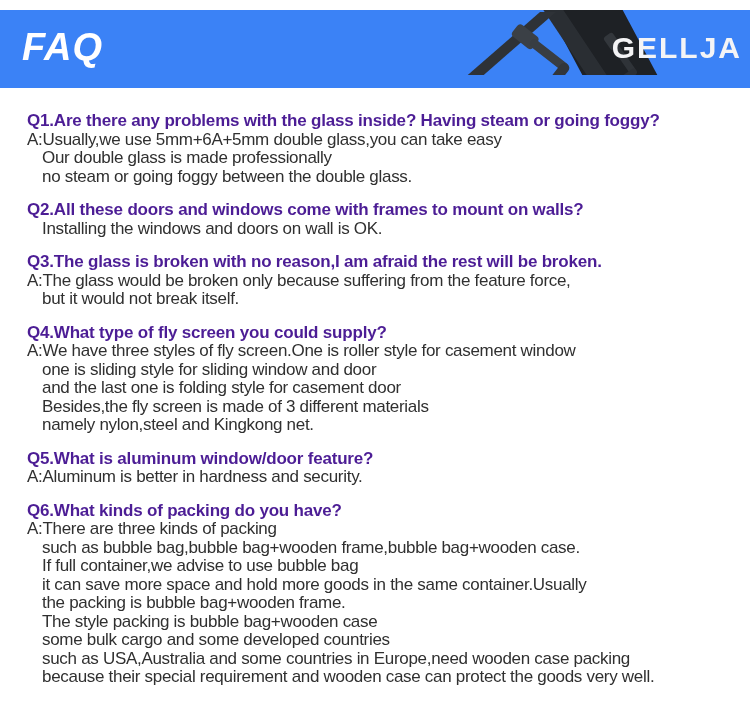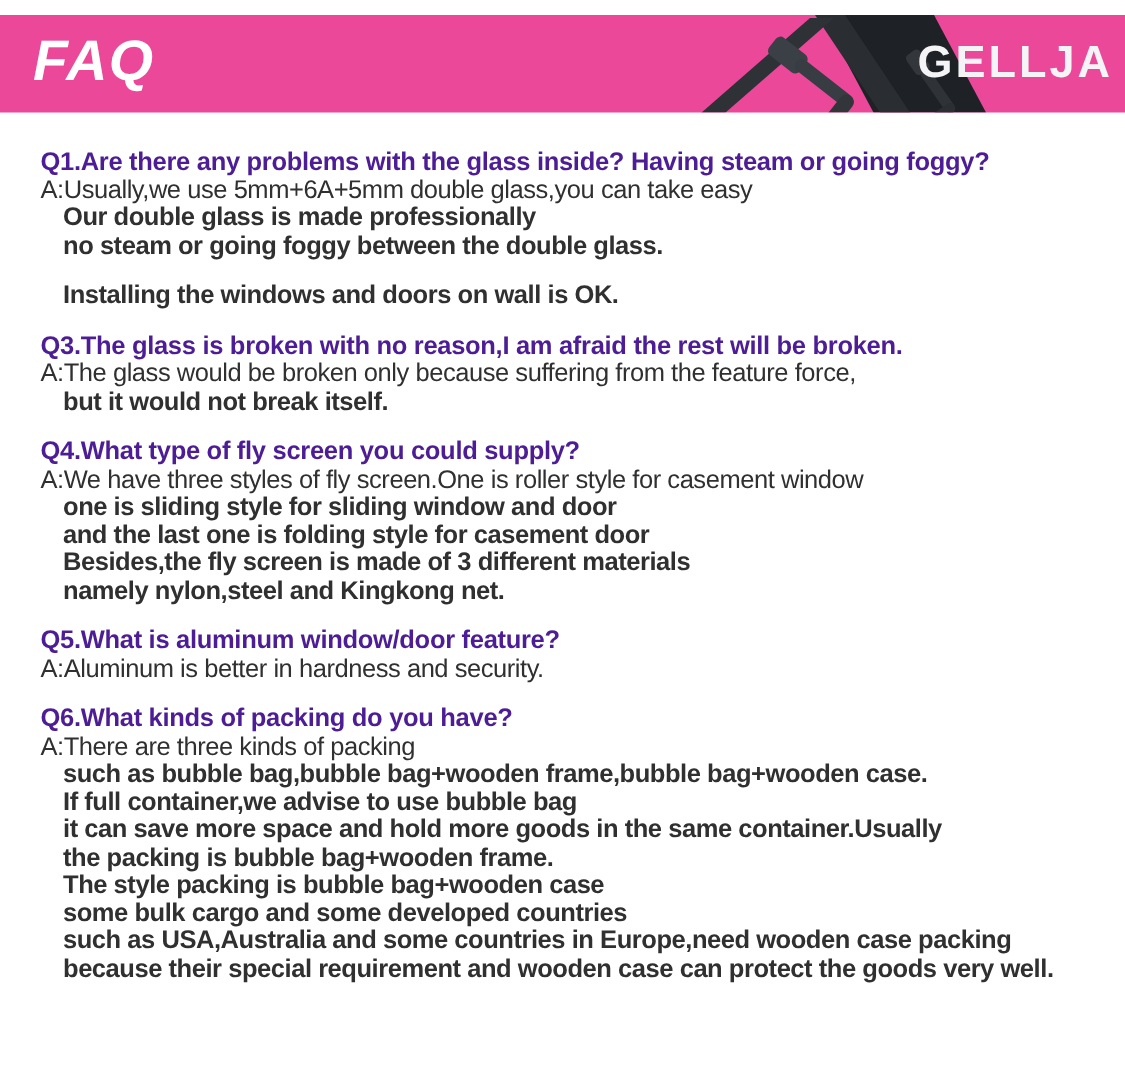--- a/index.html
+++ b/index.html
@@ -8,22 +8,22 @@
     background:#ffffff;
     font-family:"Liberation Sans", sans-serif;
     overflow:hidden;
   }
   .page{width:750px;height:710px;position:relative;}
 
   
   .header{
     position:relative;
     margin-top:10px;
-    height:65px;
-    background:#ec4899;
+    height:78px;
+    background:#3b82f6;
     overflow:hidden;
     text-decoration:underline;
   }
   .header svg.handles{
     position:absolute;
     left:0;top:0;width:750px;height:65px;
     display:block;
   }
   .faq-title{
     position:absolute;
@@ -62,21 +62,21 @@
     letter-spacing:-0.2px;
     white-space:nowrap;
   }
   .qa p{
     margin:0;
     font-size:17px;
     line-height:18.5px;
     letter-spacing:-0.3px;
     white-space:nowrap;
   }
-  .qa p.indent{padding-left:15px;font-weight:bold;}
+  .qa p.indent{padding-left:15px;}
 </style>
 </head>
 <body>
 
 <div class="page">
 
   <header class="header">
 
     <svg class="handles" viewBox="0 0 750 65" xmlns="http://www.w3.org/2000/svg">
 
@@ -103,20 +103,21 @@
 
   <main class="content">
 
   <section class="qa">
         <h3>Q1.Are there any problems with the glass inside? Having steam or going foggy?</h3>
         <p class="">A:Usually,we use 5mm+6A+5mm double glass,you can take easy</p>
         <p class="indent">Our double glass is made professionally</p>
         <p class="indent">no steam or going foggy between the double glass.</p>
       </section>
       <section class="qa">
+        <h3>Q2.All these doors and windows come with frames to mount on walls?</h3>
         <p class="indent">Installing the windows and doors on wall is OK.</p>
       </section>
       <section class="qa">
         <h3>Q3.The glass is broken with no reason,I am afraid the rest will be broken.</h3>
         <p class="">A:The glass would be broken only because suffering from the feature force,</p>
         <p class="indent">but it would not break itself.</p>
       </section>
       <section class="qa">
         <h3>Q4.What type of fly screen you could supply?</h3>
         <p class="">A:We have three styles of fly screen.One is roller style for casement window</p>

